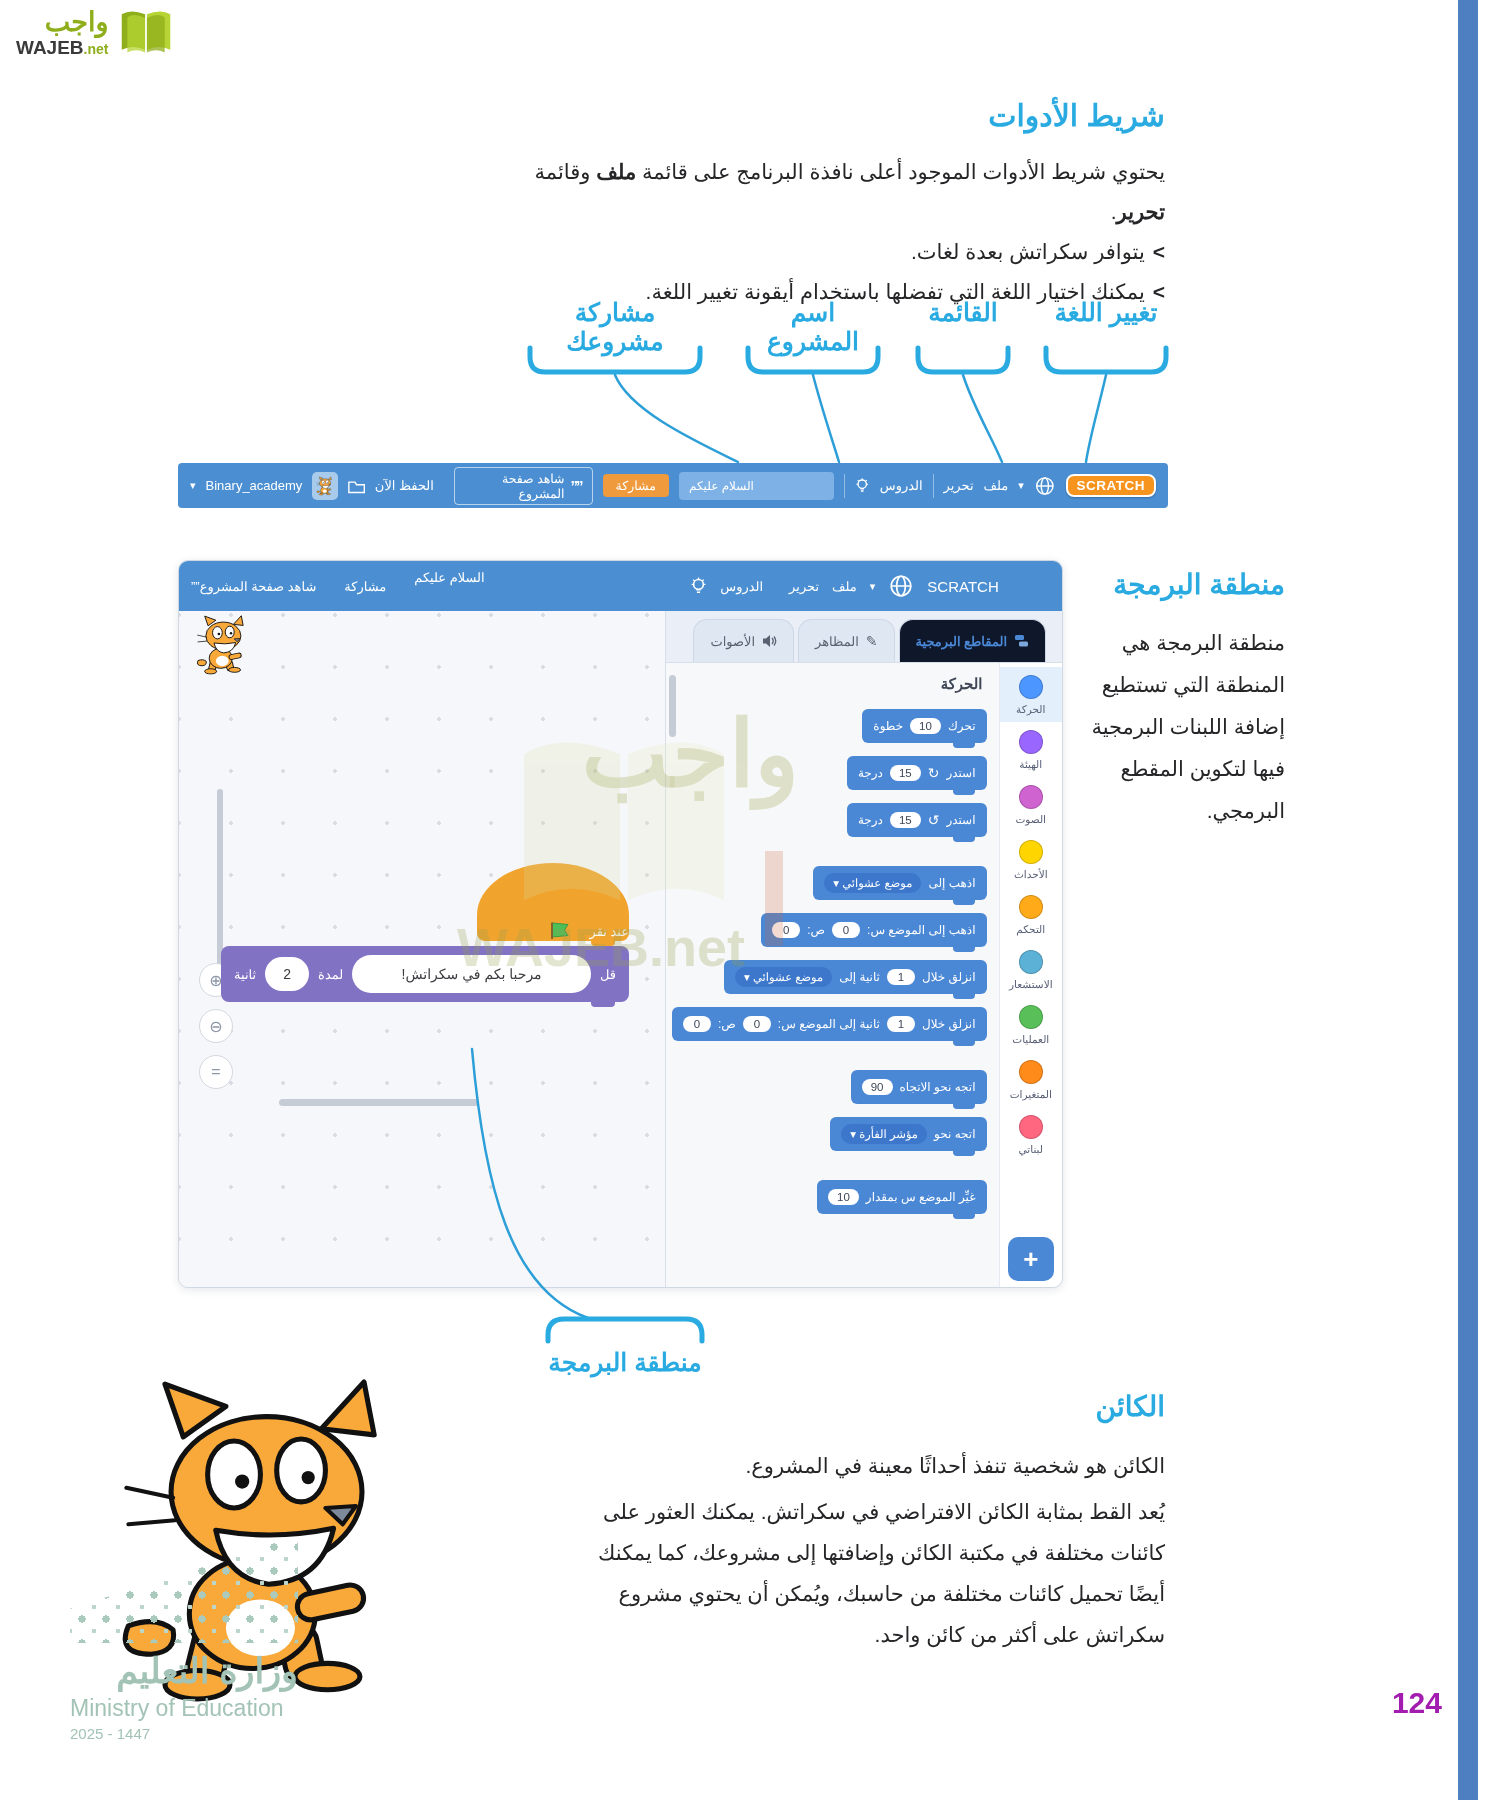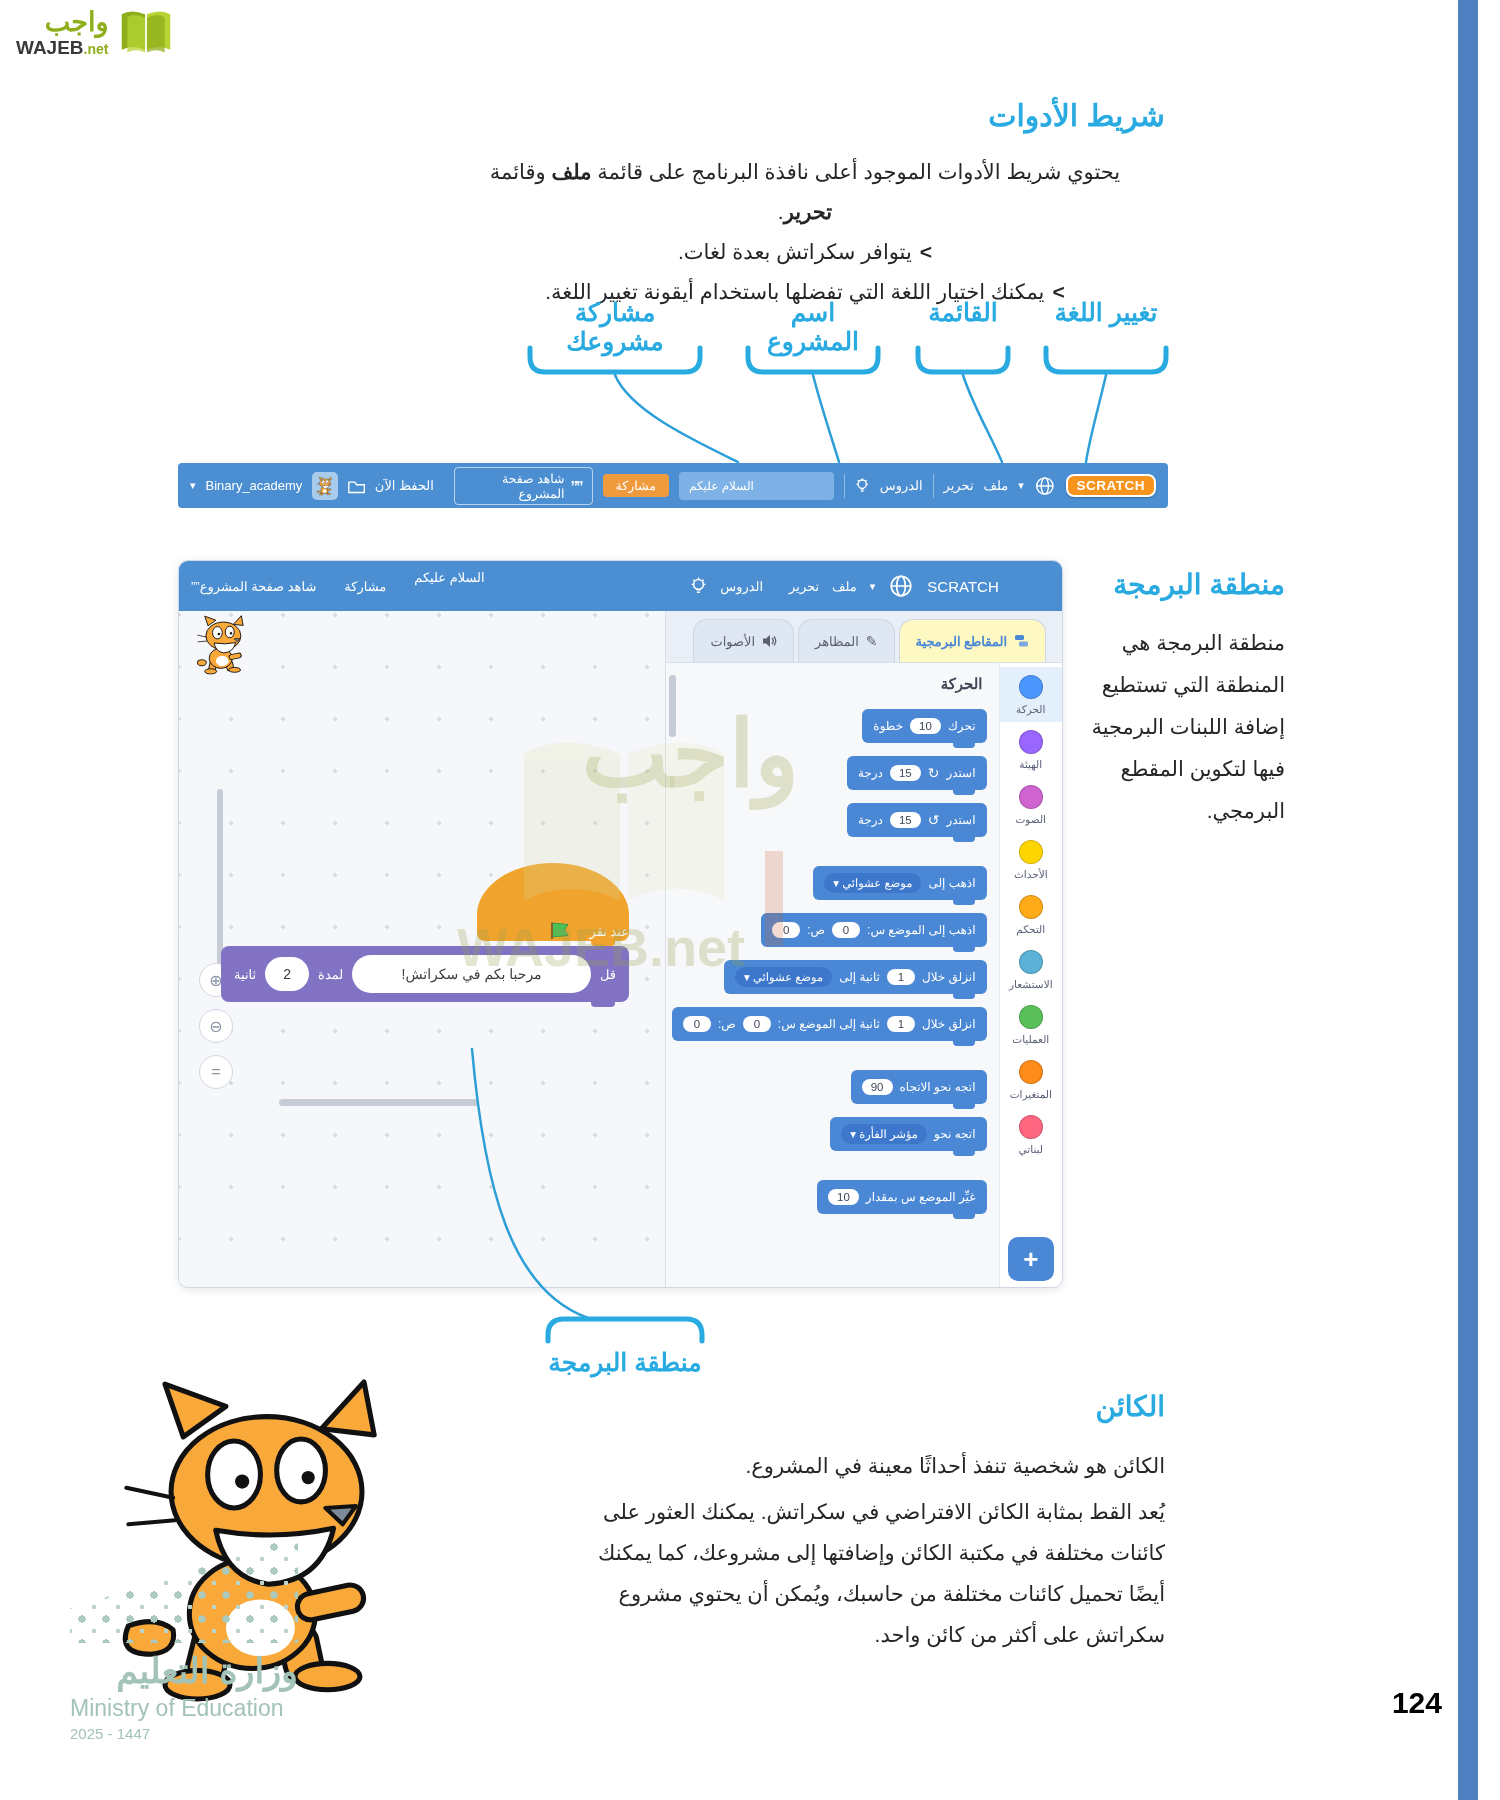--- a/index.html
+++ b/index.html
@@ -1,20 +1,20 @@
 <!DOCTYPE html>
 <html lang="ar"><head>
 <meta charset="utf-8">
 <style>
   html,body{margin:0;padding:0;background:#fff;}
   .page{position:relative;width:1500px;height:1800px;background:#fff;overflow:hidden;
         font-family:Liberation Sans, sans-serif;color:#27272a;}
   
   .edge-strip{position:absolute;right:22px;top:0;bottom:0;width:20px;background:#4d7fc1;}
-  .pagenum{position:absolute;right:58px;top:1686px;font-size:30px;font-weight:bold;color:#000000;}
+  .pagenum{position:absolute;right:58px;top:1686px;font-size:30px;font-weight:bold;color:#a21caf;}
   
   .wajeb{position:absolute;left:16px;top:8px;display:flex;align-items:center;gap:10px;}
   .wajeb .txt{display:flex;flex-direction:column;align-items:flex-end;line-height:1;}
   .wajeb .ar{color:#8fae1b;font-size:27px;font-weight:bold;}
   .wajeb .en{color:#3a3a3a;font-size:19px;font-weight:bold;margin-top:2px;}
   .wajeb .en b{color:#8fae1b;font-size:14px;}
   
   .h-cyan{position:absolute;color:#29abe2;font-weight:bold;font-size:30px;direction:rtl;text-align:right;margin:0;}
   .body-txt{position:absolute;direction:rtl;text-align:right;font-size:21px;line-height:1.9;color:#262629;margin:0;}
   .bullets{list-style:none;margin:0;padding:0;}
@@ -45,21 +45,21 @@
   .ui .sc-row{display:flex;height:678px;}
   .code-area{position:relative;flex:1;background:#f6f7fa;
       background-image:radial-gradient(#d8dbe2 1.6px,transparent 1.7px);
       background-size:52px 52px;background-position:26px 30px;}
   .vdiv{width:1px;background:#d9dfe8;}
   .right-stack{width:396px;display:flex;flex-direction:column;}
   .tab-strip{height:52px;background:#e9eef7;border-bottom:1px solid #d7dfeb;direction:rtl;
       display:flex;align-items:flex-end;padding:0 16px;gap:4px;box-sizing:border-box;}
   .tab{height:42px;border-radius:14px 14px 0 0;border:1px solid #cdd7e6;border-bottom:none;
       background:#dfe7f3;color:#5a6170;display:flex;align-items:center;gap:7px;padding:0 16px;font-size:13px;}
-  .tab.active{background:#fef9c3;color:#4a87d5;font-weight:bold;}
+  .tab.active{background:#0f172a;color:#4a87d5;font-weight:bold;}
   .pal-row{display:flex;flex:1;}
   .palette{position:relative;flex:1;background:#f7f8fa;padding:8px 12px 8px 6px;direction:rtl;box-sizing:border-box;}
   .pal-head{font-size:15px;font-weight:bold;color:#3f4656;margin:4px 4px 16px 0;text-align:right;}
   .pal-vscroll{position:absolute;left:3px;top:12px;width:7px;height:62px;background:#c6ccd6;border-radius:4px;}
   .blocks-col{display:flex;flex-direction:column;align-items:flex-start;}
   .blk{position:relative;display:inline-flex;align-items:center;gap:7px;background:#4a87d5;color:#fff;
       font-size:12px;height:34px;padding:0 11px;border-radius:6px;margin:0 0 13px;direction:rtl;white-space:nowrap;}
   .blk.grp{margin-top:16px;}
   .blk::after{content:"";position:absolute;bottom:-5px;right:12px;width:22px;height:6px;
       border-radius:0 0 4px 4px;background:#4a87d5;}
@@ -150,21 +150,21 @@
     </div>
     <svg width="56" height="50" viewBox="0 0 60 52">
       <path d="M29,6 Q14,0 4,6 L4,44 Q16,38 29,44 Z" fill="#8fae1b"></path>
       <path d="M31,6 Q46,0 56,6 L56,44 Q44,38 31,44 Z" fill="#b6d433"></path>
       <path d="M29,10 Q18,4 10,9 L10,47 Q19,42 29,47 Z" fill="#b6d433" opacity=".75"></path>
       <path d="M31,10 Q42,4 50,9 L50,47 Q41,42 31,47 Z" fill="#8fae1b" opacity=".75"></path>
     </svg>
   </div>
 
   <h2 class="h-cyan" style="right:335px;top:98px;">شريط الأدوات</h2>
-  <div class="body-txt" style="right:350px;top:152px;width:690px;text-align:center;">
+  <div class="body-txt" style="right:335px;top:152px;width:690px;">
     <p style="margin:0;"><span>يحتوي شريط الأدوات الموجود أعلى نافذة البرنامج على قائمة </span><b>ملف</b><span> وقائمة </span><b>تحرير</b><span>.</span></p>
     <ul class="bullets">
       <li><span class="mk">&lt;</span><span>يتوافر سكراتش بعدة لغات.</span></li>
       <li><span class="mk">&lt;</span><span>يمكنك اختيار اللغة التي تفضلها باستخدام أيقونة تغيير اللغة.</span></li>
     </ul>
   </div>
 
   <div class="co-label" style="left:530px;top:298px;width:170px;">مشاركة مشروعك</div>
   <div class="co-label" style="left:253px;top:298px;width:130px;transform:translateX(495px);">اسم المشروع</div>
   <div class="co-label" style="left:918px;top:298px;width:90px;">القائمة</div>

